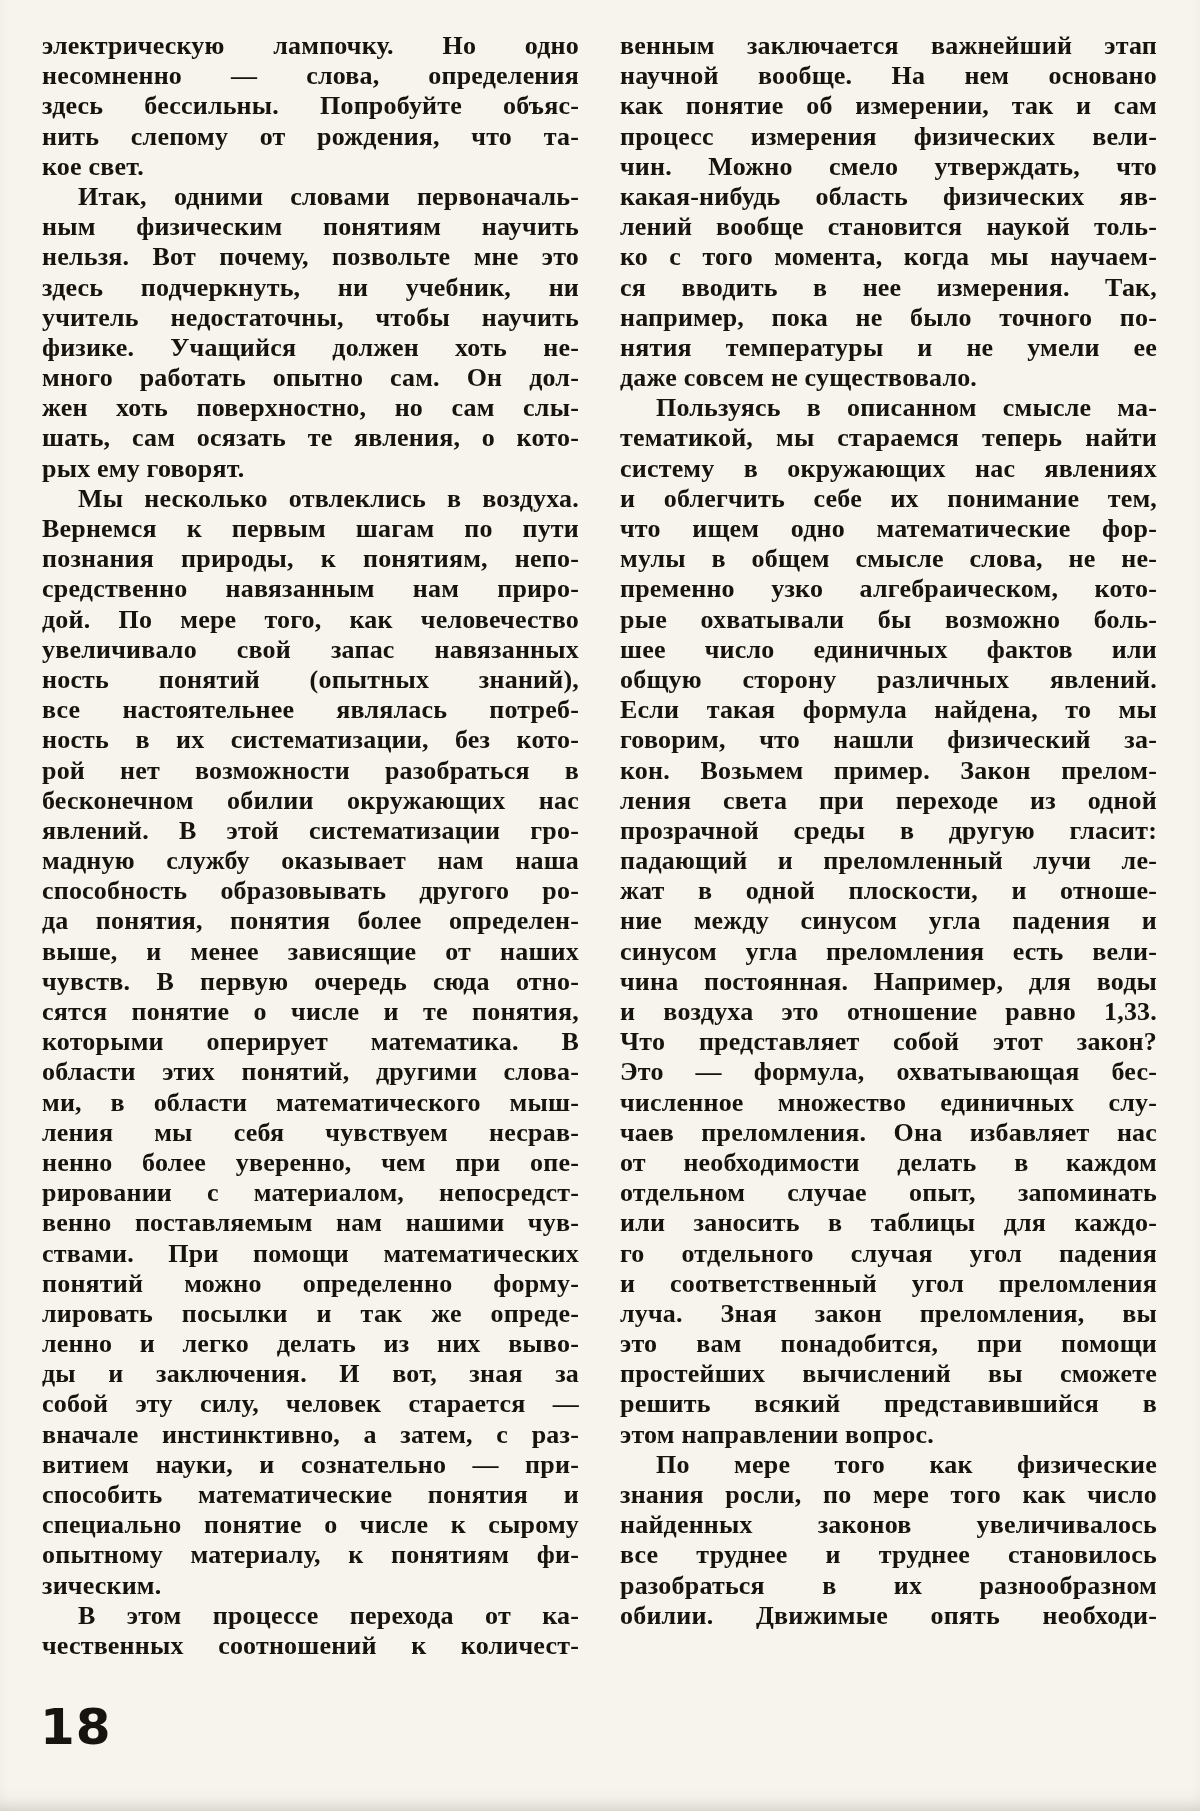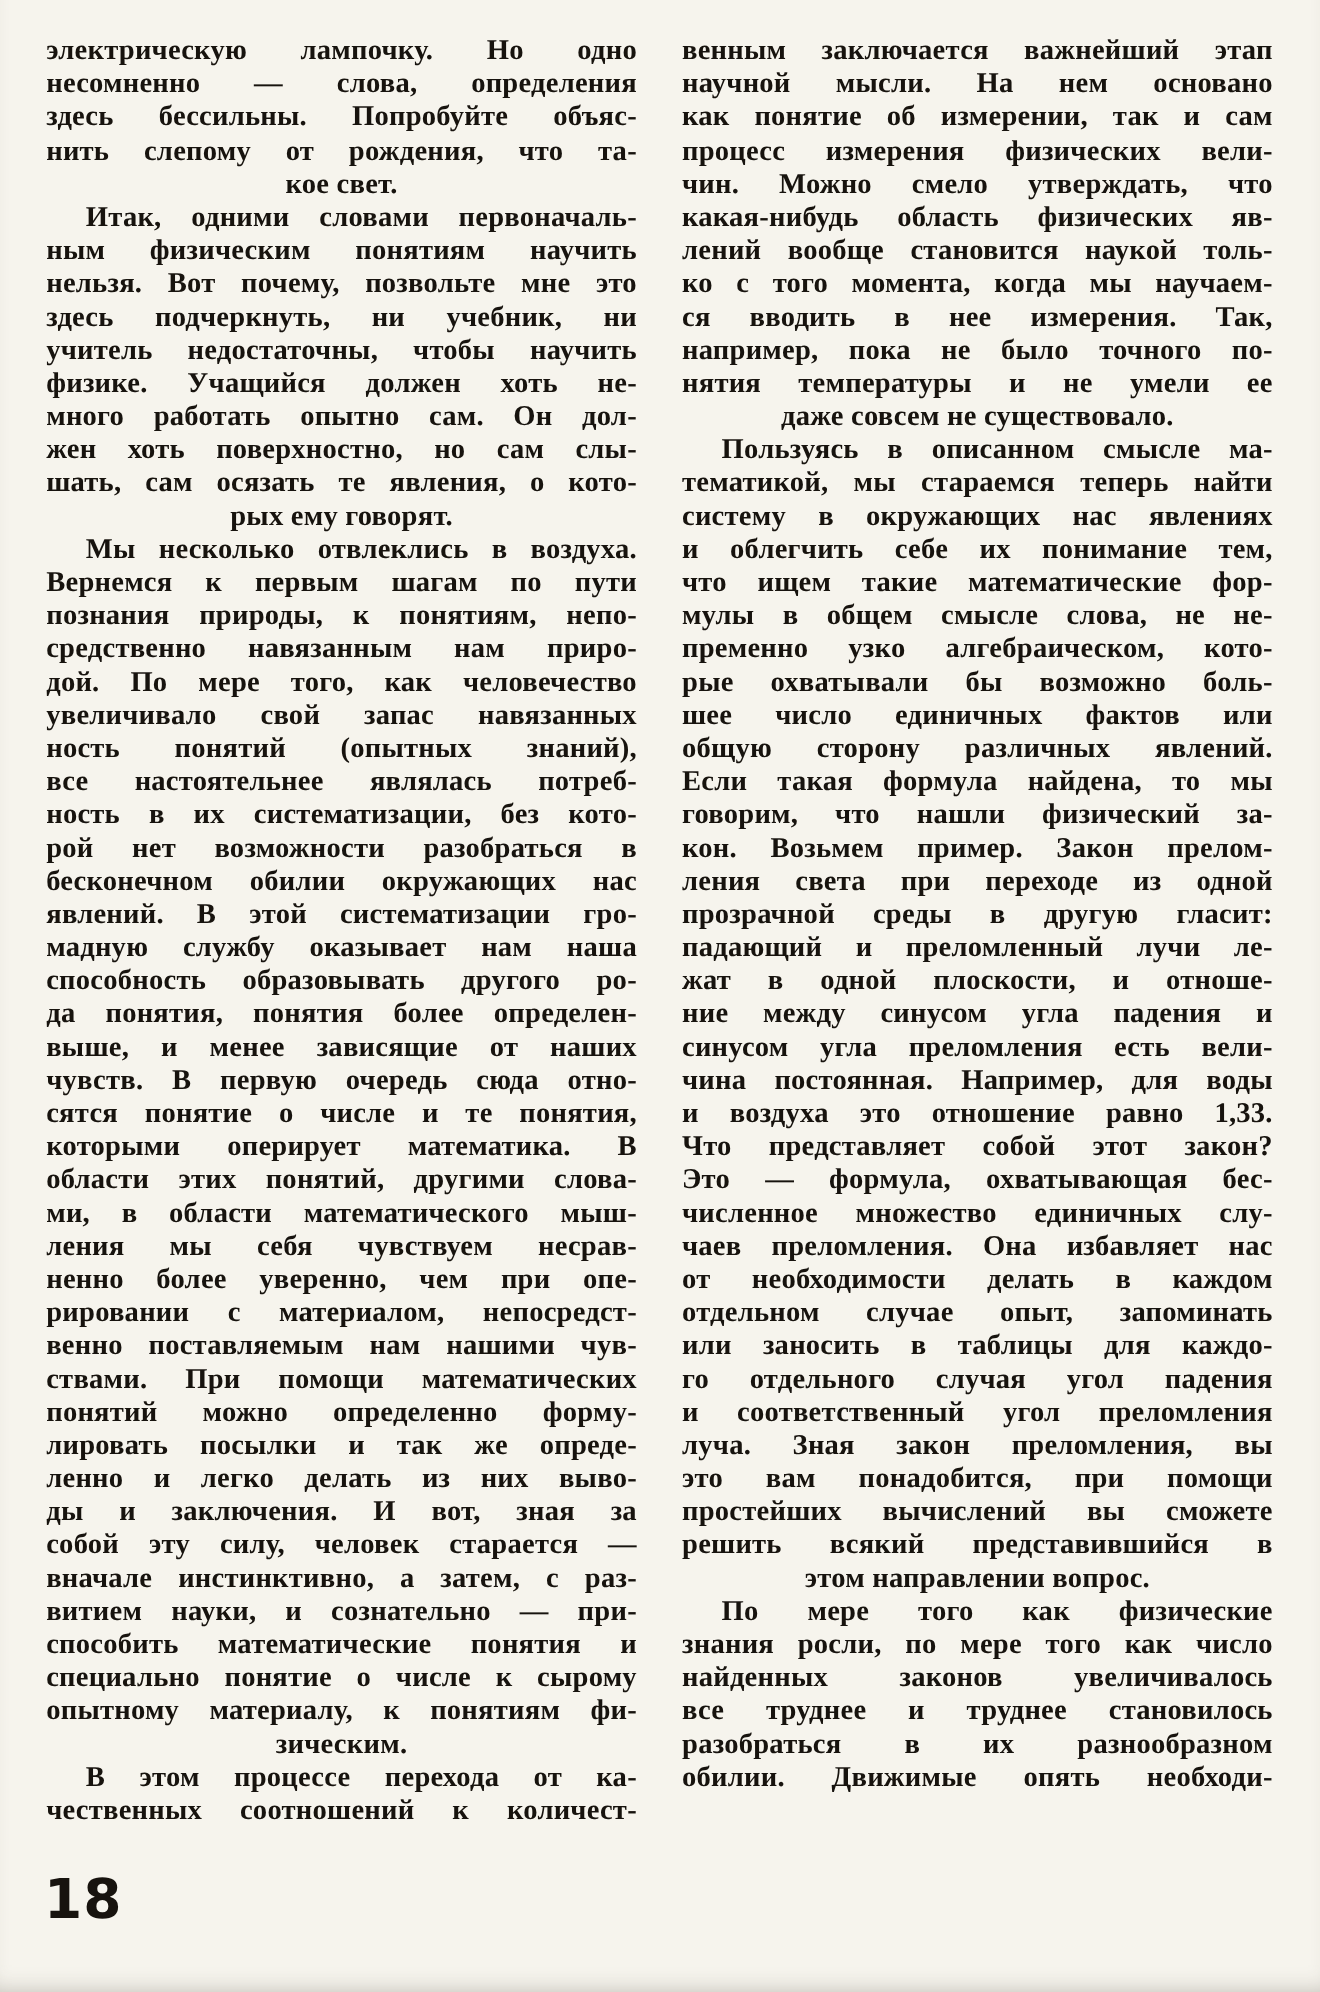--- a/index.html
+++ b/index.html
@@ -34,21 +34,21 @@
     overflow: hidden;
     text-align: justify;
     white-space: normal;
   }
   
   .tline::after {
     content: "";
     display: inline-block;
     width: 100%;
   }
-  .tline.endline { text-align: center; }
+  .tline.endline { text-align: left; }
   .tline.endline::after { content: none; }
   .paragraph.indent .tline:first-child { text-indent: 36px; }
   .page-number {
     position: absolute;
     left: 40px;
     top: 1692px;
     font-family: "DejaVu Sans", sans-serif;
     font-weight: 700;
     font-size: 50px;
     line-height: 70px;
@@ -120,38 +120,38 @@
         <div class="tline endline">зическим.</div>
       </div>
       <div class="paragraph indent">
         <div class="tline">В этом процессе перехода от ка-</div>
         <div class="tline">чественных соотношений к количест-</div>
       </div>
     </div>
   <div class="column column-right">
       <div class="paragraph">
         <div class="tline">венным заключается важнейший этап</div>
-        <div class="tline">научной мысли. На нем основано</div>
+        <div class="tline">научной вообще. На нем основано</div>
         <div class="tline">как понятие об измерении, так и сам</div>
         <div class="tline">процесс измерения физических вели-</div>
         <div class="tline">чин. Можно смело утверждать, что</div>
         <div class="tline">какая-нибудь область физических яв-</div>
         <div class="tline">лений вообще становится наукой толь-</div>
         <div class="tline">ко с того момента, когда мы научаем-</div>
         <div class="tline">ся вводить в нее измерения. Так,</div>
         <div class="tline">например, пока не было точного по-</div>
         <div class="tline">нятия температуры и не умели ее</div>
         <div class="tline endline">даже совсем не существовало.</div>
       </div>
       <div class="paragraph indent">
         <div class="tline">Пользуясь в описанном смысле ма-</div>
         <div class="tline">тематикой, мы стараемся теперь найти</div>
         <div class="tline">систему в окружающих нас явлениях</div>
         <div class="tline">и облегчить себе их понимание тем,</div>
-        <div class="tline">что ищем такие математические фор-</div>
+        <div class="tline">что ищем одно математические фор-</div>
         <div class="tline">мулы в общем смысле слова, не не-</div>
         <div class="tline">пременно узко алгебраическом, кото-</div>
         <div class="tline">рые охватывали бы возможно боль-</div>
         <div class="tline">шее число единичных фактов или</div>
         <div class="tline">общую сторону различных явлений.</div>
         <div class="tline">Если такая формула найдена, то мы</div>
         <div class="tline">говорим, что нашли физический за-</div>
         <div class="tline">кон. Возьмем пример. Закон прелом-</div>
         <div class="tline">ления света при переходе из одной</div>
         <div class="tline">прозрачной среды в другую гласит:</div>

